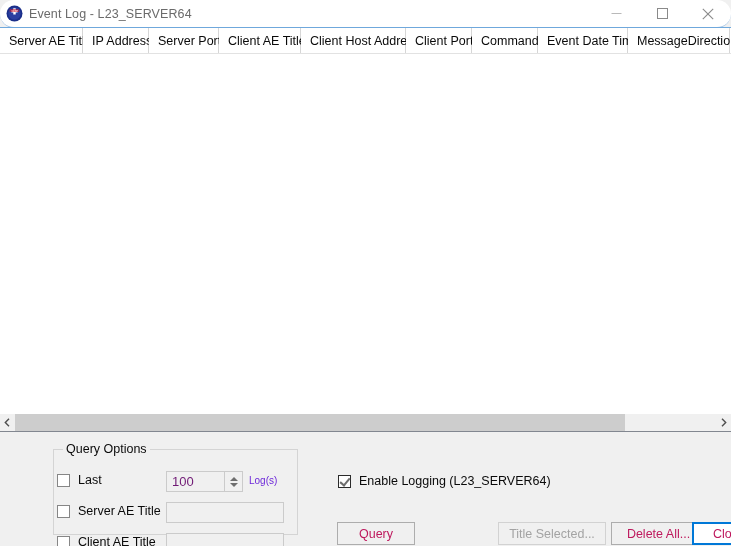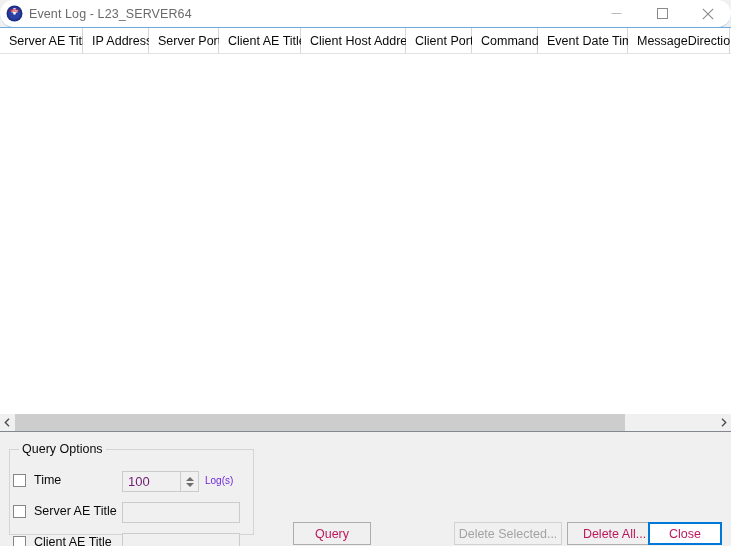--- a/index.html
+++ b/index.html
@@ -138,20 +138,21 @@
     background: #828790;
     flex: 0 0 auto;
   }
 
   
   #bottom-panel {
     position: relative;
     height: 114px;
     background: #f0f0f0;
     flex: 0 0 auto;
+    margin-left: 44px;
   }
 
   .groupbox {
     position: absolute;
     left: 9px;
     top: 17px;
     width: 245px;
     height: 86px;
     border: 1px solid #d4d4d4;
     box-sizing: border-box;
@@ -343,21 +344,21 @@
   <div id="panel-divider"></div>
 
   <div id="bottom-panel">
 
     <div class="groupbox">
       <div class="groupbox-title">Query Options</div>
     </div>
 
     <div class="row" style="top:41px">
       <div class="cb"></div>
-      <div class="cb-label">Time</div>
+      <div class="cb-label">Last</div>
     </div>
     <div class="spinner" style="left:122px; top:39px">
       <div class="spinner-value">100</div>
       <div class="spin-btns">
         <div class="spin-up"></div>
         <div class="spin-down"></div>
       </div>
     </div>
     <div class="unit-label" style="left:205px; top:43px">Log(s)</div>
 
@@ -366,20 +367,24 @@
       <div class="cb-label">Server AE Title</div>
     </div>
     <div class="textfield" style="left:122px; top:70px"></div>
 
     <div class="row" style="top:103px">
       <div class="cb"></div>
       <div class="cb-label">Client AE Title</div>
     </div>
     <div class="textfield" style="left:122px; top:101px"></div>
 
+    <div class="row" style="left:294px; top:42px">
+      <div class="cb dark checked"></div>
+      <div class="cb-label">Enable Logging (L23_SERVER64)</div>
+    </div>
 
     <div class="btn" style="left:293px; top:90px; width:78px">Query</div>
-    <div class="btn disabled" style="left:454px; top:90px; width:108px">Delete Selected...</div>
+    <div class="btn disabled" style="left:454px; top:90px; width:108px">Title Selected...</div>
     <div class="btn" style="left:567px; top:90px; width:95px">Delete All...</div>
     <div class="btn focused" style="left:648px; top:90px; width:74px">Close</div>
 
   </div>
 </div>
 
 </body></html>

